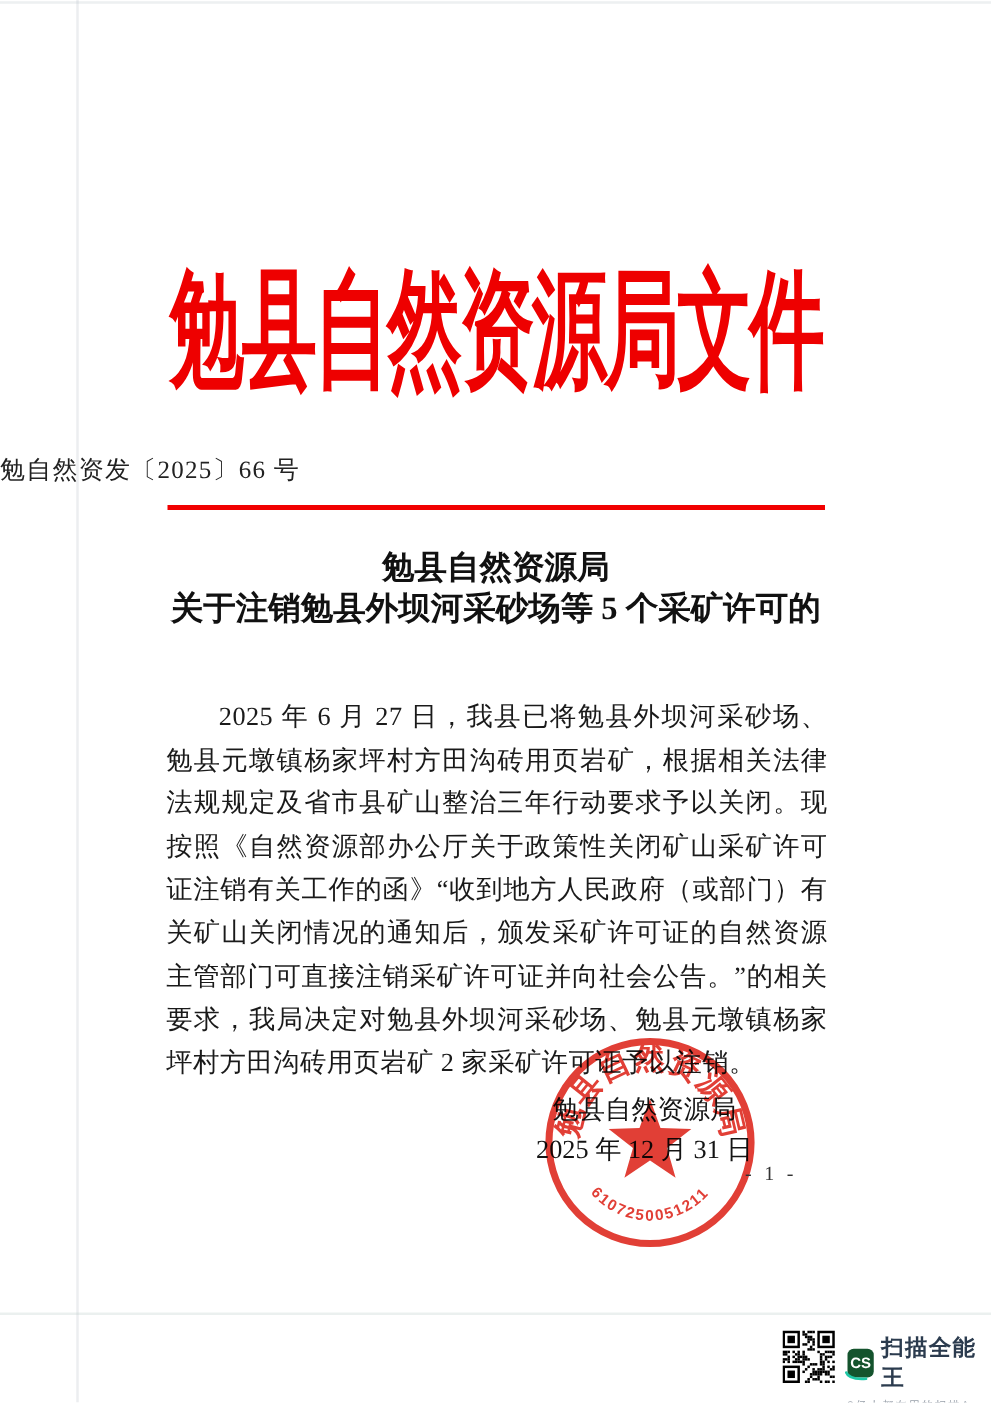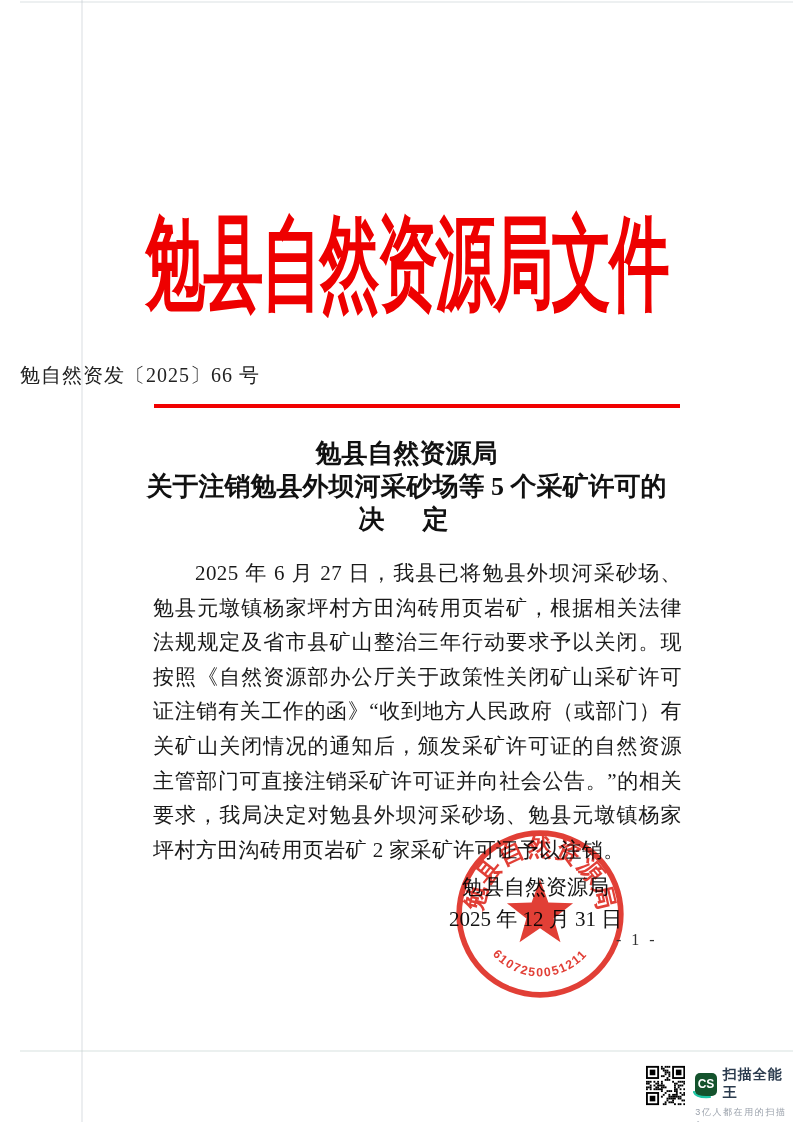--- a/index.html
+++ b/index.html
@@ -4,21 +4,21 @@
 <style>
   html,body{margin:0;padding:0;}
   body{
     width:793px;height:1122px;
     background:#ffffff;
     font-family:"Liberation Serif","DejaVu Serif",serif;
     color:#1c1c1c;
     overflow:hidden;
     position:relative;
   }
-  .page{position:absolute;inset:0;background:#fff;margin-left:20px;}
+  .page{position:absolute;inset:0;background:#fff;}
 
   
   .scan-edge-left{position:absolute;left:61px;top:0;bottom:0;width:2px;background:rgba(185,195,200,0.28);}
   .scan-edge-top{position:absolute;left:0;top:1px;right:0;height:2px;background:rgba(185,195,200,0.25);}
   .scan-fold{position:absolute;left:0;right:0;top:1050px;height:2px;background:rgba(190,205,202,0.30);}
 
   .header-title{
     position:absolute;left:0;right:0;top:196px;
     text-align:center;
     font-size:60px;font-weight:bold;
@@ -80,42 +80,41 @@
   .qr{width:45px;height:45px;display:block;}
   .wm-right{padding-top:3px;}
   .wm-row{display:flex;align-items:center;gap:6px;}
   .cs-logo{
     position:relative;width:23px;height:23px;border-radius:5px;
     background:#14532d;color:#fff;font-weight:bold;font-size:12px;
     display:flex;align-items:center;justify-content:center;
     font-family:"Liberation Sans","DejaVu Sans",sans-serif;
   }
   .cs-logo svg{position:absolute;left:-2px;bottom:-3px;}
-  .wm-name{font-size:14px;font-weight:bold;color:#2b3b4e;letter-spacing:1px;}
+  .wm-name{font-size:18px;font-weight:bold;color:#2b3b4e;letter-spacing:1px;}
   .wm-tagline{margin-top:4px;font-size:9px;color:#9aa1ab;letter-spacing:1.6px;}
 </style>
 </head>
 <body>
 
 <div class="page">
 
   <div class="scan-edge-left"></div>
   <div class="scan-edge-top"></div>
   <div class="scan-fold"></div>
 
   <div class="header-title">勉县自然资源局文件</div>
 
   <div class="doc-number">勉自然资发〔2025〕66 号</div>
 
   <div class="red-divider"></div>
 
   <div class="title-block">
     <div class="t1">勉县自然资源局</div>
     <div class="t2">关于注销勉县外坝河采砂场等 5 个采矿许可的</div>
-    <div class="t3">决　定</div>
   </div>
 
   <div class="body-text">2025 年 6 月 27 日，我县已将勉县外坝河采砂场、勉县元墩镇杨家坪村方田沟砖用页岩矿，根据相关法律法规规定及省市县矿山整治三年行动要求予以关闭。现按照《自然资源部办公厅关于政策性关闭矿山采矿许可证注销有关工作的函》“收到地方人民政府（或部门）有关矿山关闭情况的通知后，颁发采矿许可证的自然资源主管部门可直接注销采矿许可证并向社会公告。”的相关要求，我局决定对勉县外坝河采砂场、勉县元墩镇杨家坪村方田沟砖用页岩矿 2 家采矿许可证予以注销。</div>
 
   <div class="signature">
     <div>勉县自然资源局</div>
     <div>2025 年 12 月 31 日</div>
   </div>
 
   <svg class="seal" viewBox="0 0 170 170">

